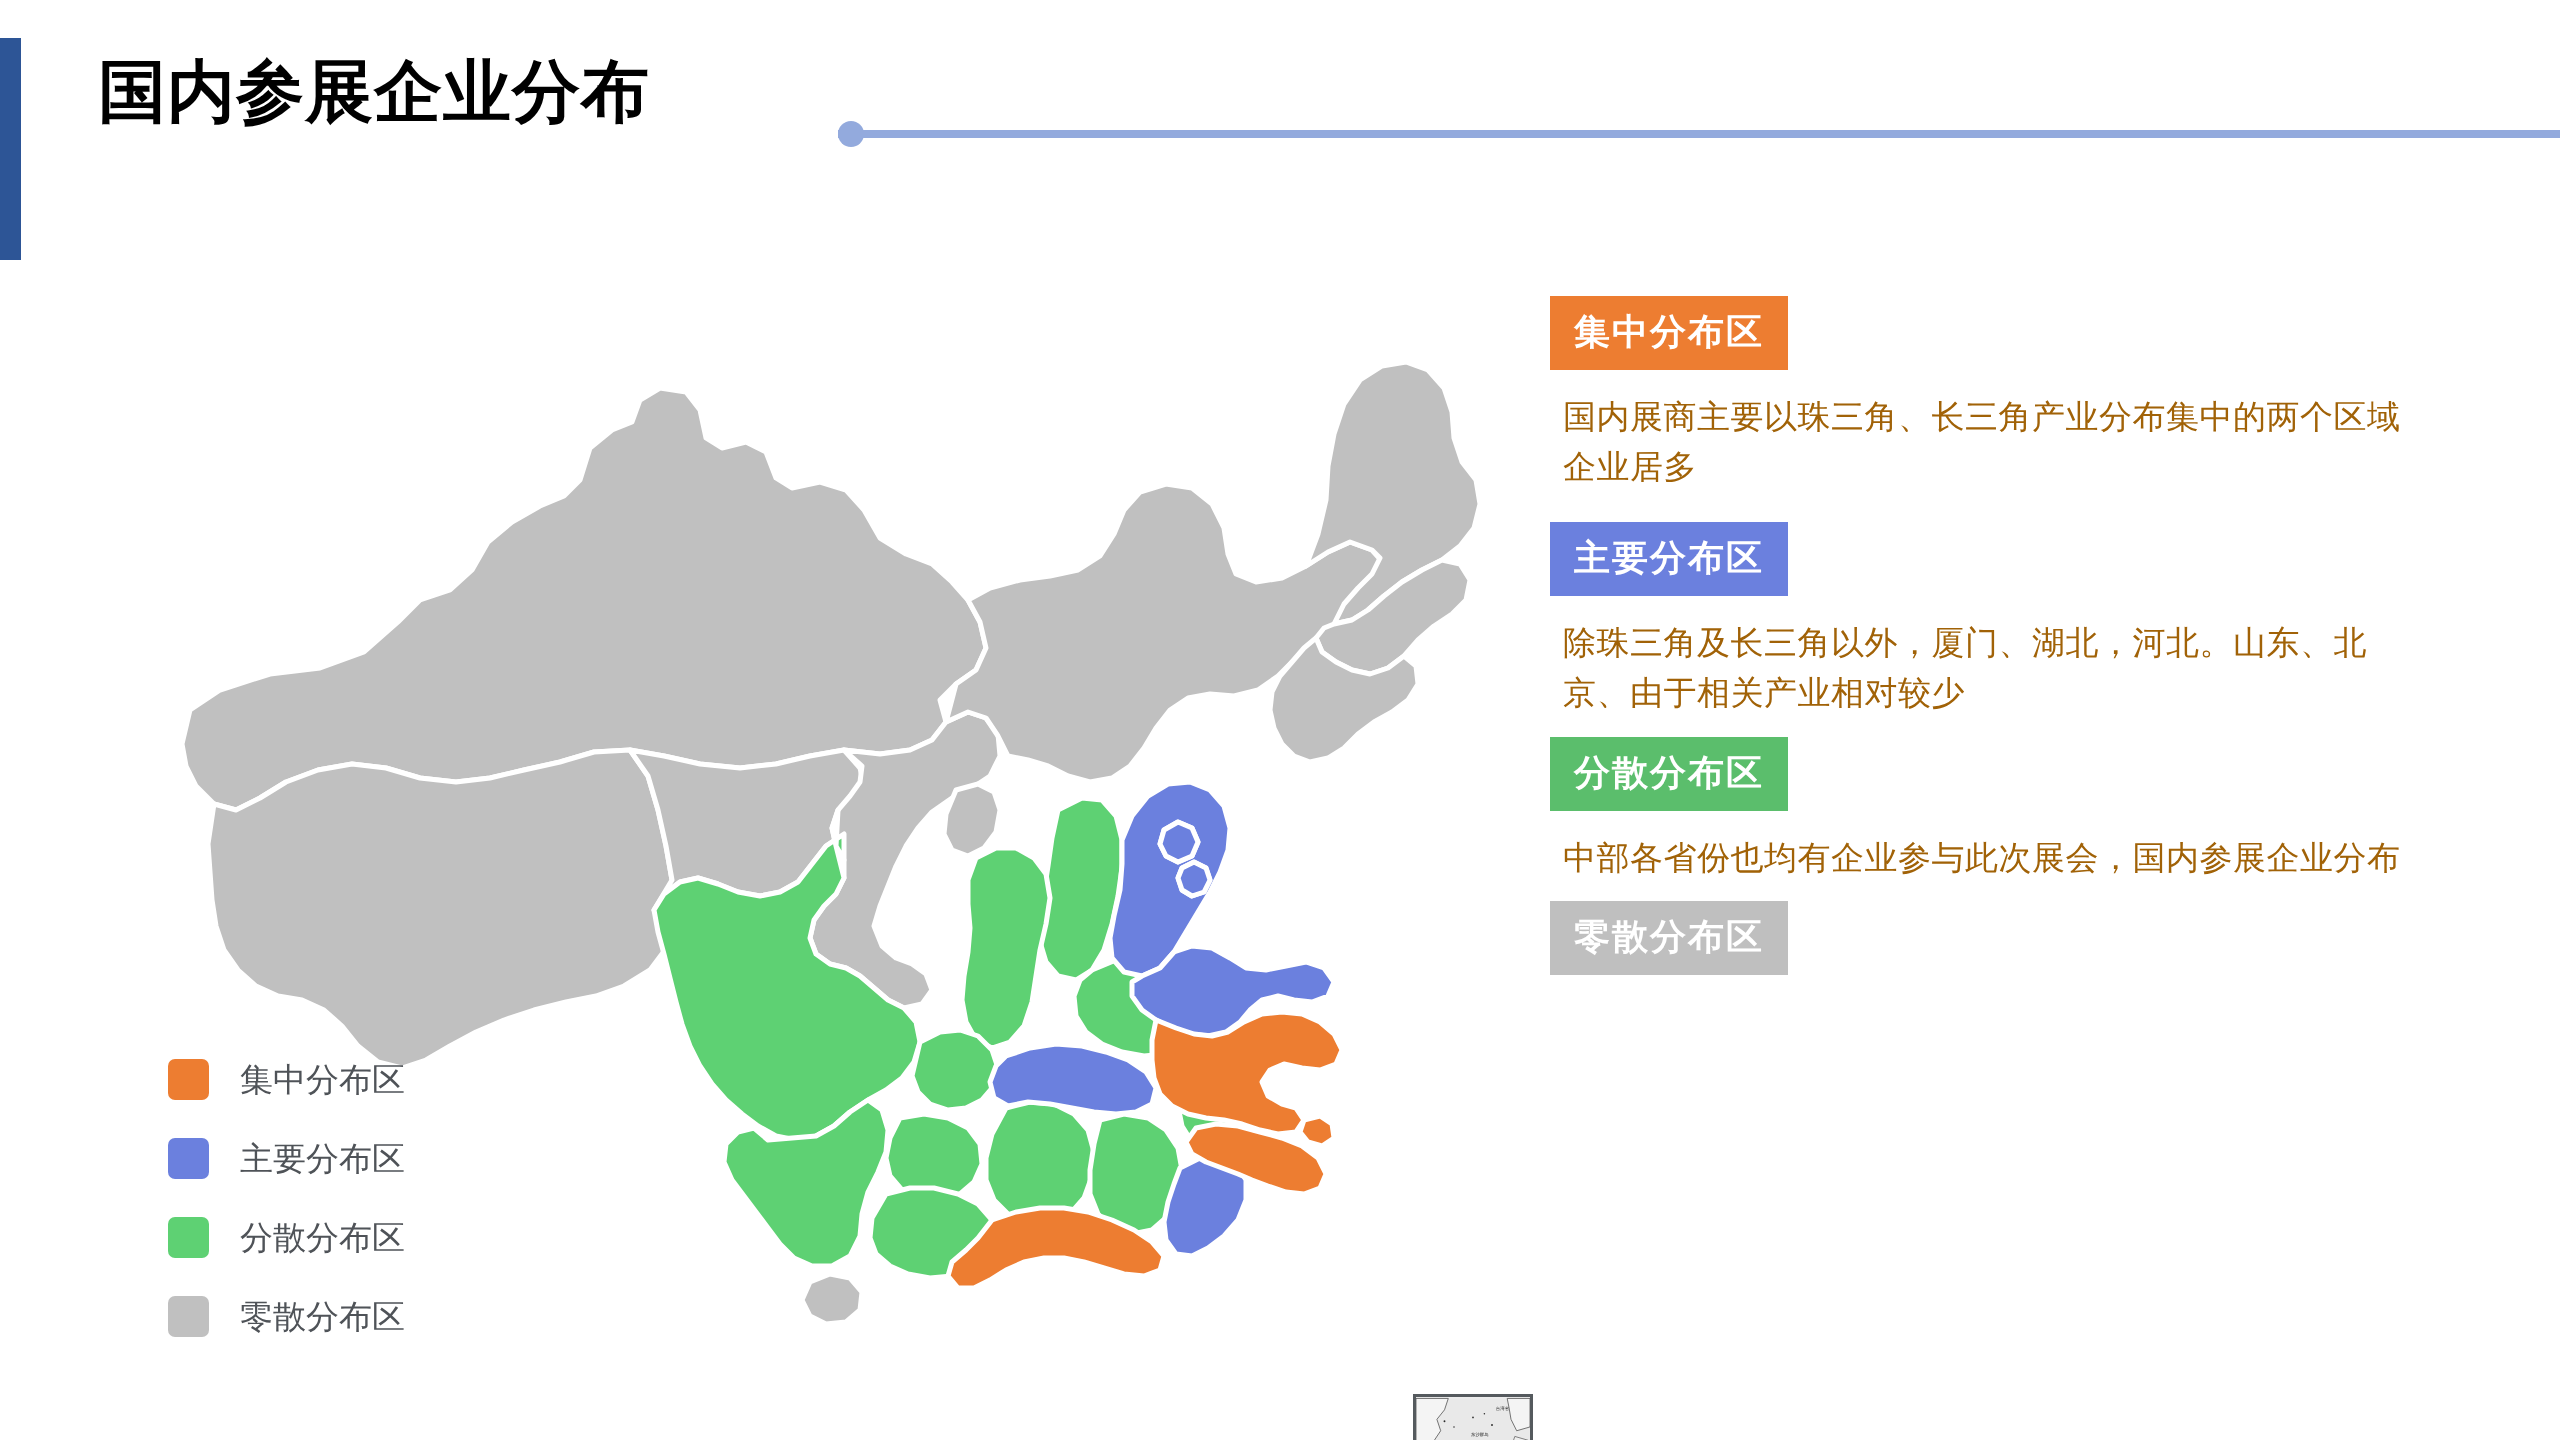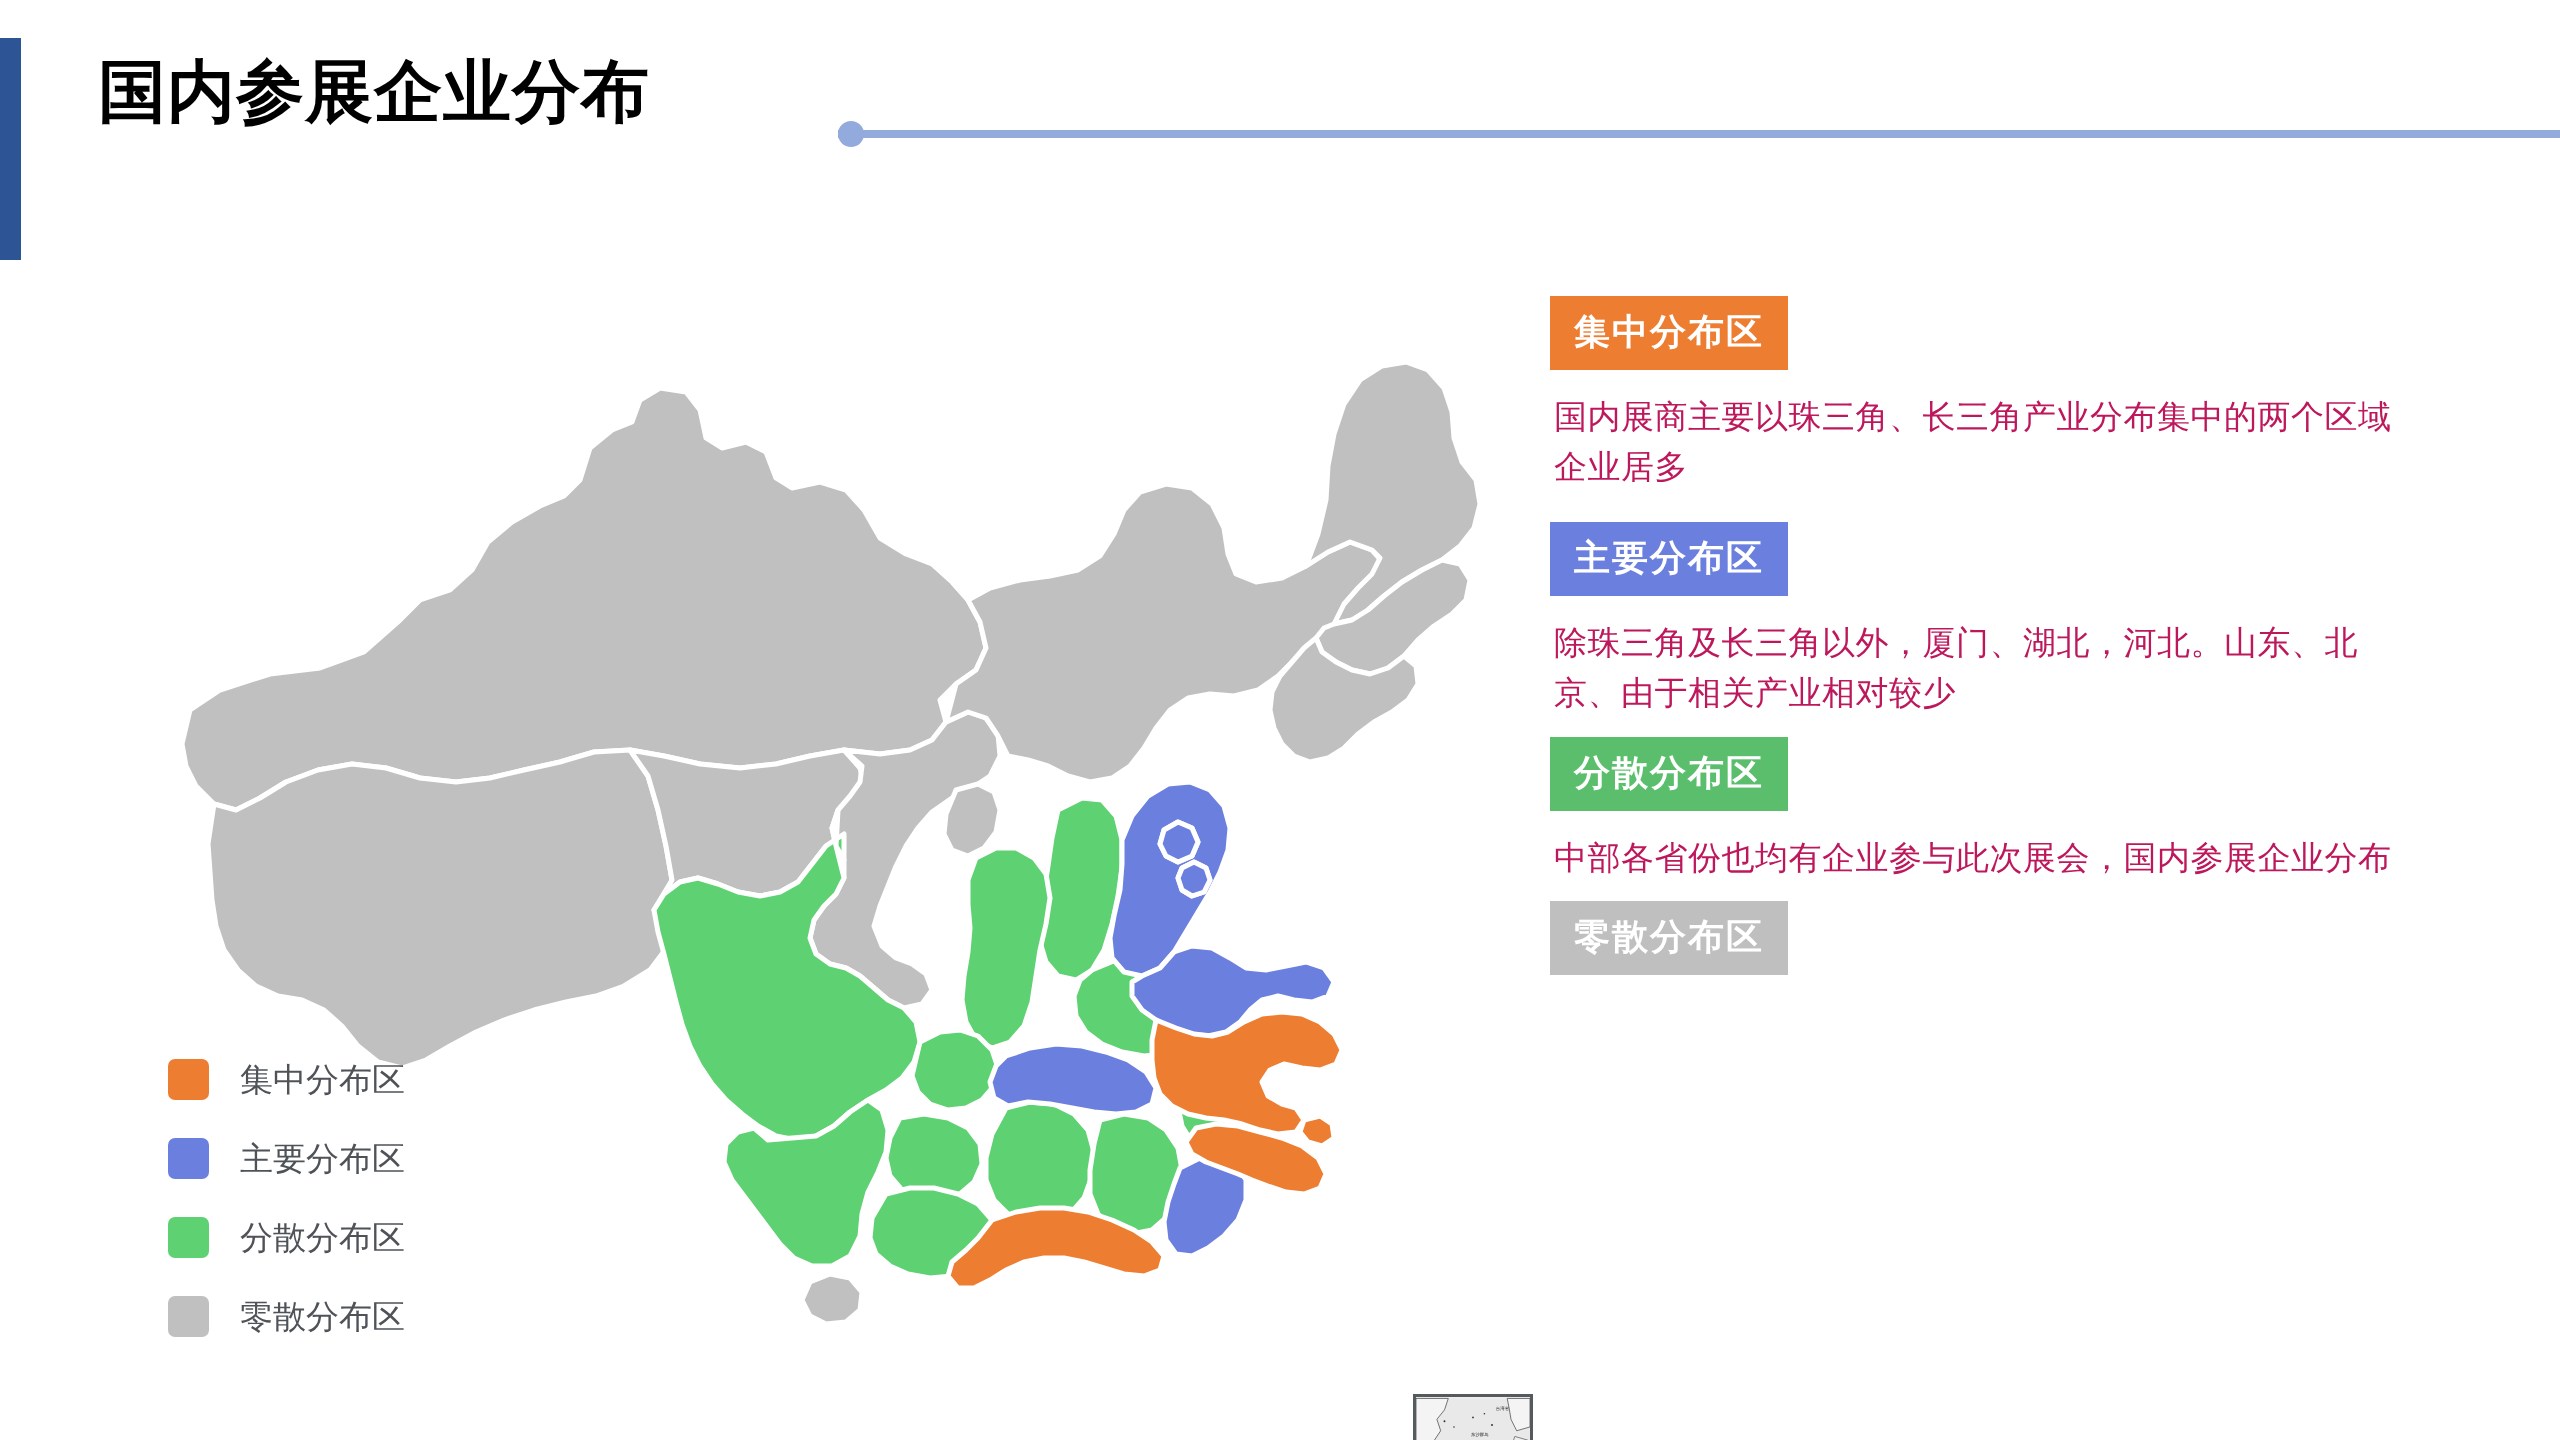--- a/index.html
+++ b/index.html
@@ -109,23 +109,23 @@
     padding: 18px 24px 20px 24px;
     line-height: 1;
     white-space: nowrap;
   }
   .badge.orange { background: #ED7D31; }
   .badge.blue   { background: #6B80DE; }
   .badge.green  { background: #5BBE6C; }
   .badge.gray   { background: #BFBFBF; }
   .body-text {
     font-size: 33px;
-    color: #be185d;
+    color: #a16207;
     line-height: 1.52;
-    margin: 22px 0 0 4px;
+    margin: 22px 0 0 13px;
     max-width: 870px;
     letter-spacing: 0.5px;
   }
   .gap-a { height: 24px; }
   .gap-b { height: 12px; }
 </style>
 </head>
 <body>
 
 <div id="slide">

